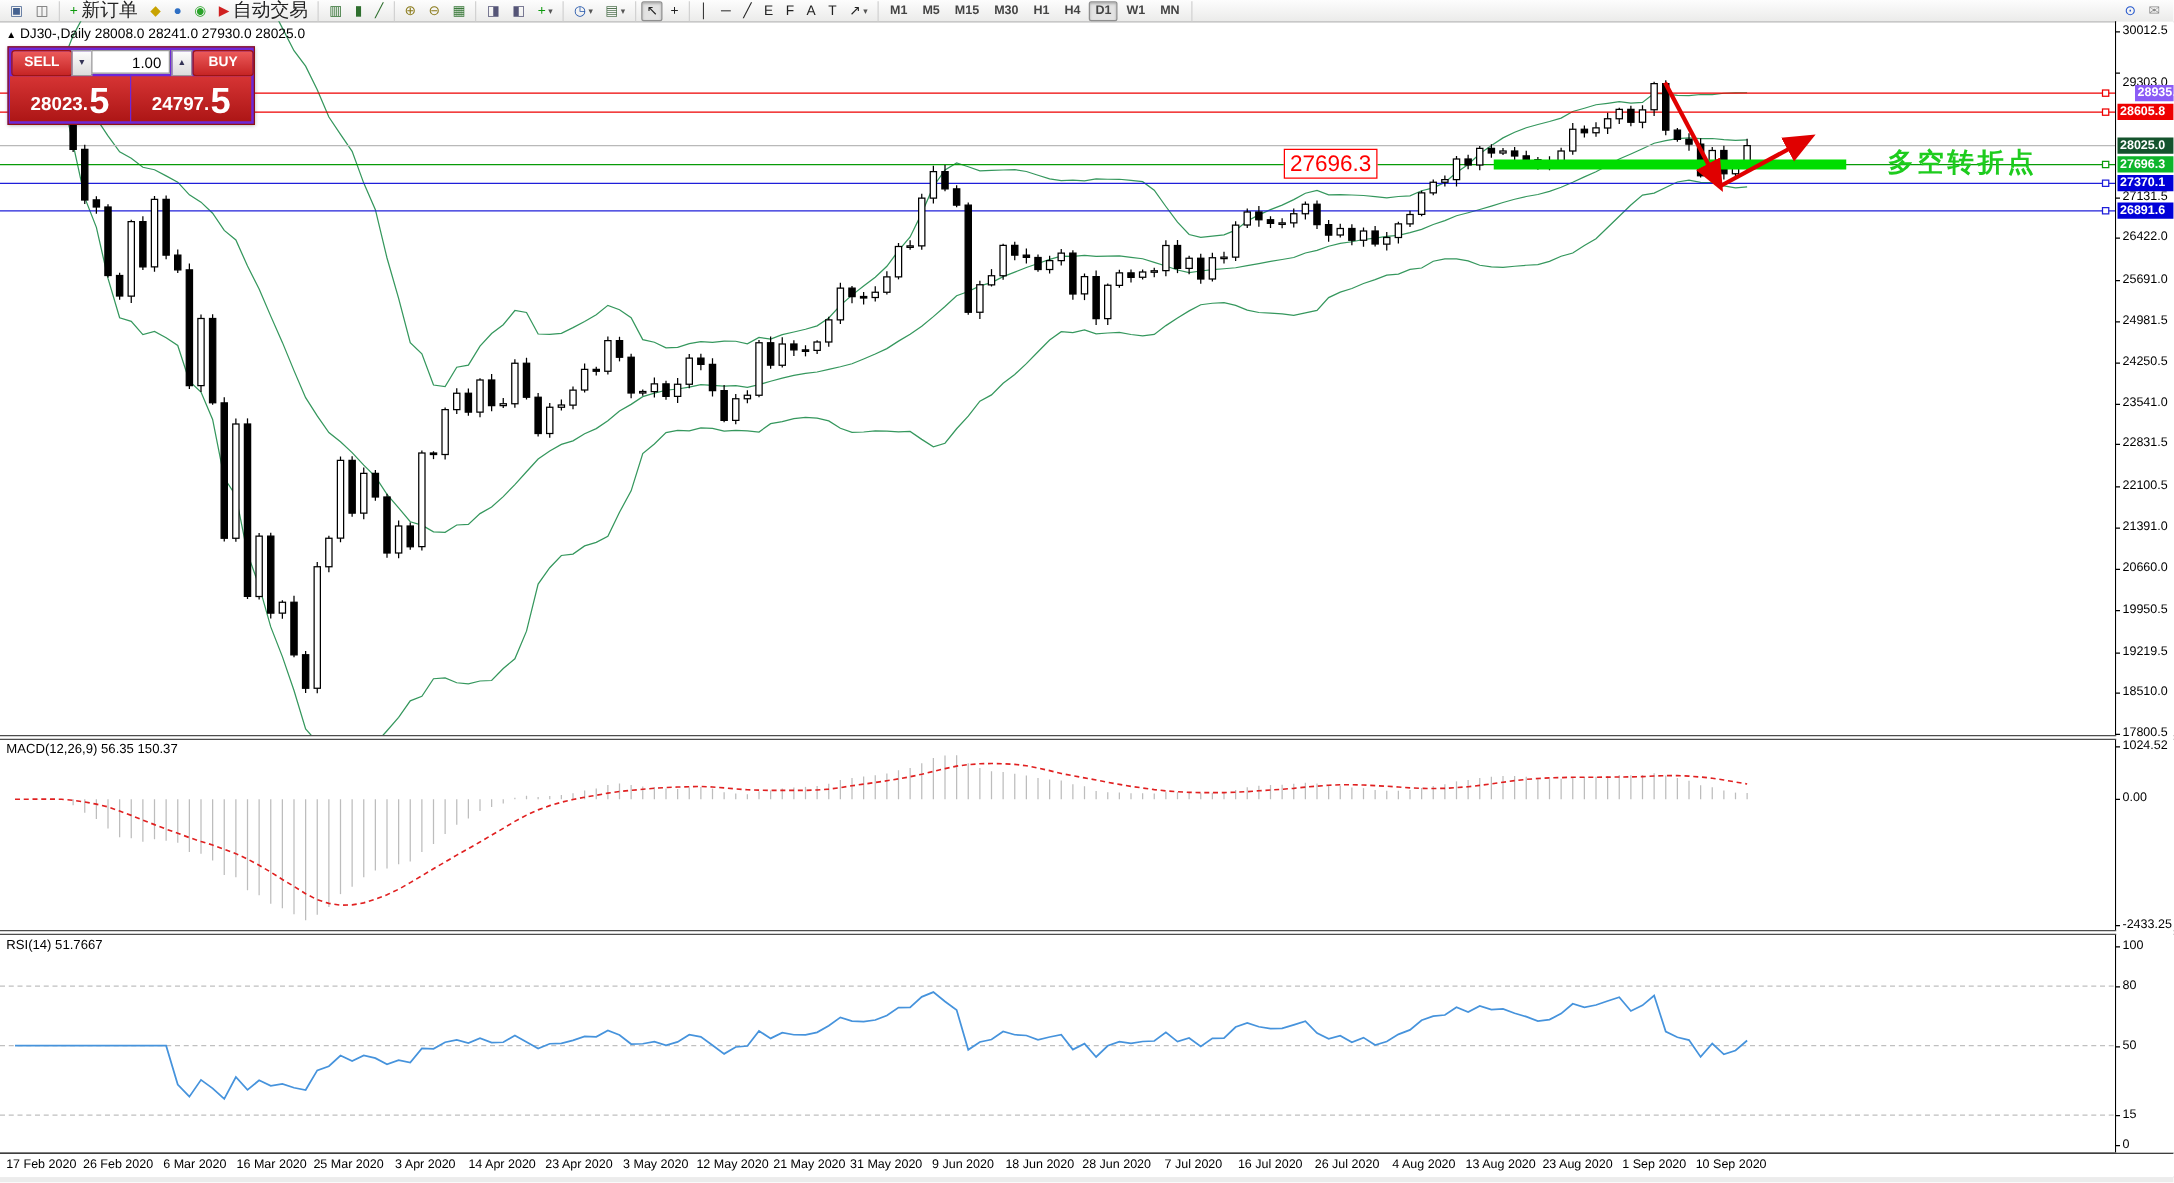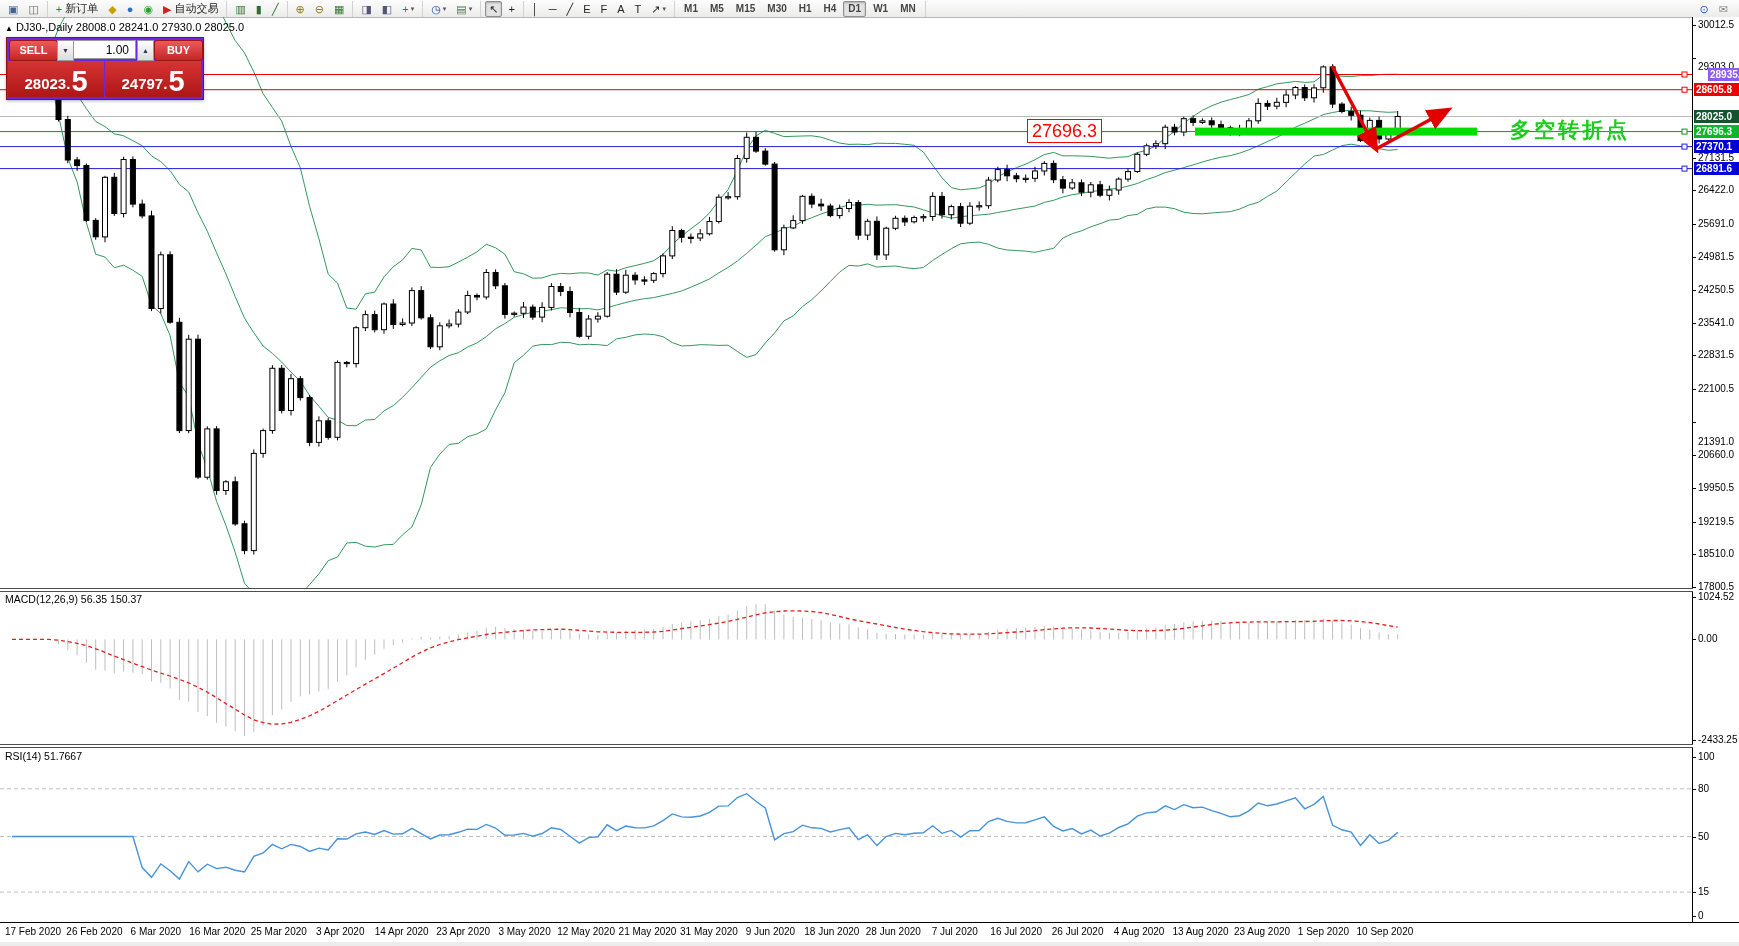--- a/index.html
+++ b/index.html
@@ -2,21 +2,21 @@
 <html><head>
 <meta charset="utf-8">
 <style>
   html,body{margin:0;padding:0;background:#fff;}
   #app{position:relative;width:1739px;height:946px;font-family:"Liberation Sans",sans-serif;overflow:hidden;background:#fff;}
   
   #toolbar{position:absolute;left:0;top:0;width:1739px;height:17px;background:linear-gradient(#fdfdfd,#ebebea);border-bottom:1px solid #b8b8b8;display:flex;align-items:center;font-size:10px;color:#333;}
   .tgroup{display:flex;align-items:center;height:16px;padding:0 3px;border-right:1px solid #d2d2d2;}
   .tbtn{display:flex;align-items:center;height:14px;padding:0 3px;margin:0 1px;border:1px solid transparent;border-radius:2px;cursor:default;white-space:nowrap;}
   .tbtn .g{font-size:11px;line-height:14px;}
-  .tbtn .lbl{margin-left:3px;font-size:11px;color:#222;}
+  .tbtn .lbl{margin-left:3px;font-size:15px;color:#222;}
   .tbtn .caret{font-size:7px;margin-left:2px;color:#555;}
   .tbtn.active{border:1px solid #8f8f8f;background:#e3e3e3;box-shadow:inset 0 1px 2px rgba(0,0,0,.25);}
   .tbtn.tf{font-size:10px;font-weight:700;color:#444;padding:0 4px;}
   #tb-right{margin-left:auto;display:flex;align-items:center;padding-right:6px;}
   
   #chart-svg{position:absolute;left:0;top:0;}
   #chart-title{position:absolute;left:5px;top:21px;font-size:11px;color:#000;z-index:30;}
   #chart-title .tri{font-size:8px;margin-right:3px;}
   .axisline{position:absolute;background:#000;z-index:5;}
   .sep{position:absolute;left:0;width:1739px;height:2px;background:#fff;border-top:1px solid #4d4d4d;border-bottom:1px solid #4d4d4d;z-index:6;}
@@ -720,21 +720,21 @@
       <div class="ptick" style="top: 233.528px;">24981.5</div>
       <div class="tickmark" style="top: 273.169px;"></div>
       <div class="ptick" style="top: 267.169px;">24250.5</div>
       <div class="tickmark" style="top: 305.82px;"></div>
       <div class="ptick" style="top: 299.82px;">23541.0</div>
       <div class="tickmark" style="top: 338.472px;"></div>
       <div class="ptick" style="top: 332.472px;">22831.5</div>
       <div class="tickmark" style="top: 372.113px;"></div>
       <div class="ptick" style="top: 366.113px;">22100.5</div>
       <div class="tickmark" style="top: 404.764px;"></div>
-      <div class="ptick" style="top: 398.764px; margin-top: 20px;">21391.0</div>
+      <div class="ptick" style="top: 398.764px;">21391.0</div>
       <div class="tickmark" style="top: 438.405px;"></div>
       <div class="ptick" style="top: 432.405px;">20660.0</div>
       <div class="tickmark" style="top: 471.056px;"></div>
       <div class="ptick" style="top: 465.056px;">19950.5</div>
       <div class="tickmark" style="top: 504.697px;"></div>
       <div class="ptick" style="top: 498.697px;">19219.5</div>
       <div class="tickmark" style="top: 537.349px;"></div>
       <div class="ptick" style="top: 531.349px;">18510.0</div>
       <div class="tickmark" style="top: 570px;"></div>
       <div class="ptick" style="top: 564px;">17800.5</div>

